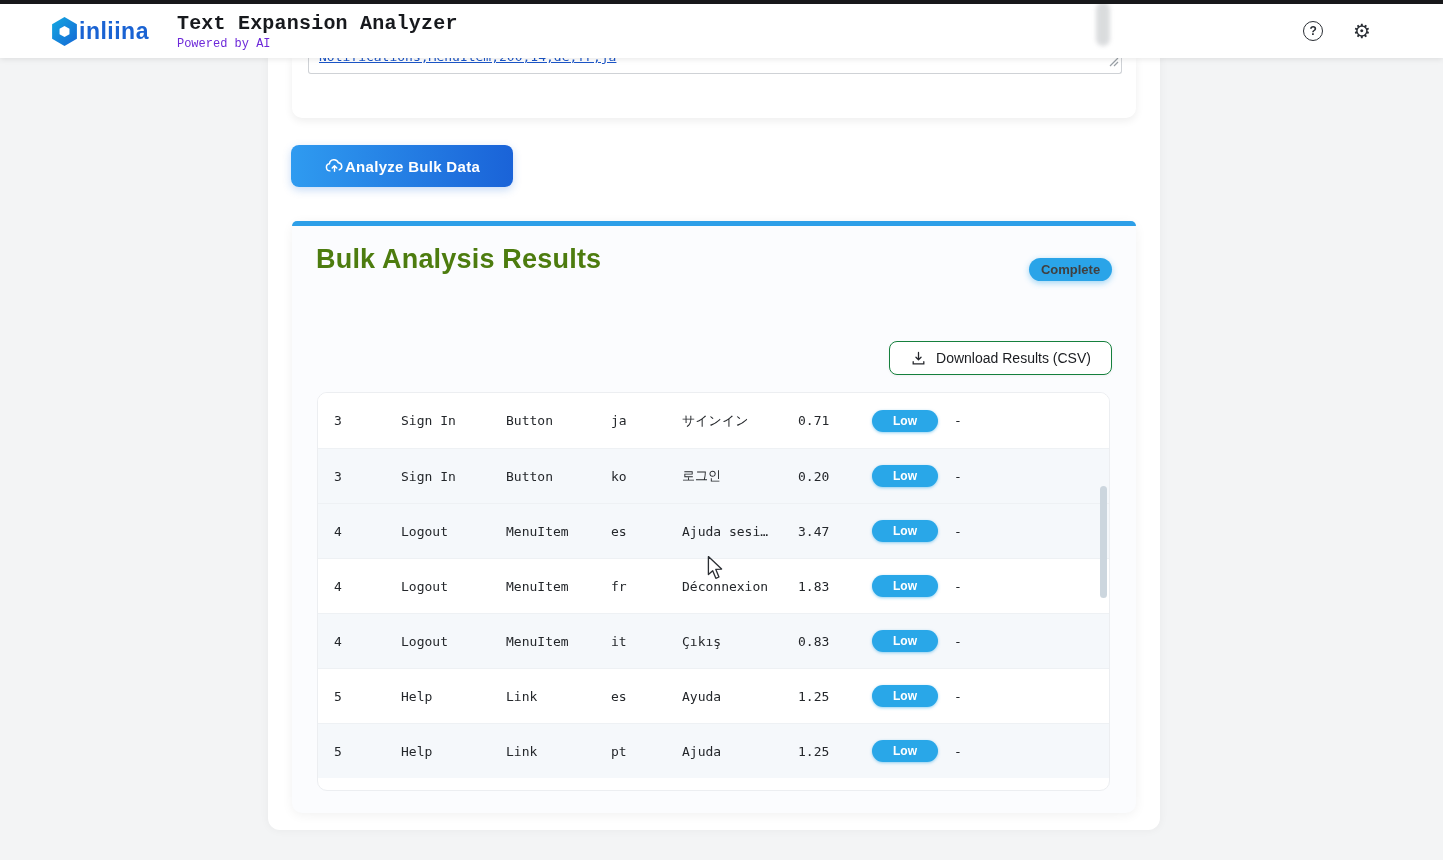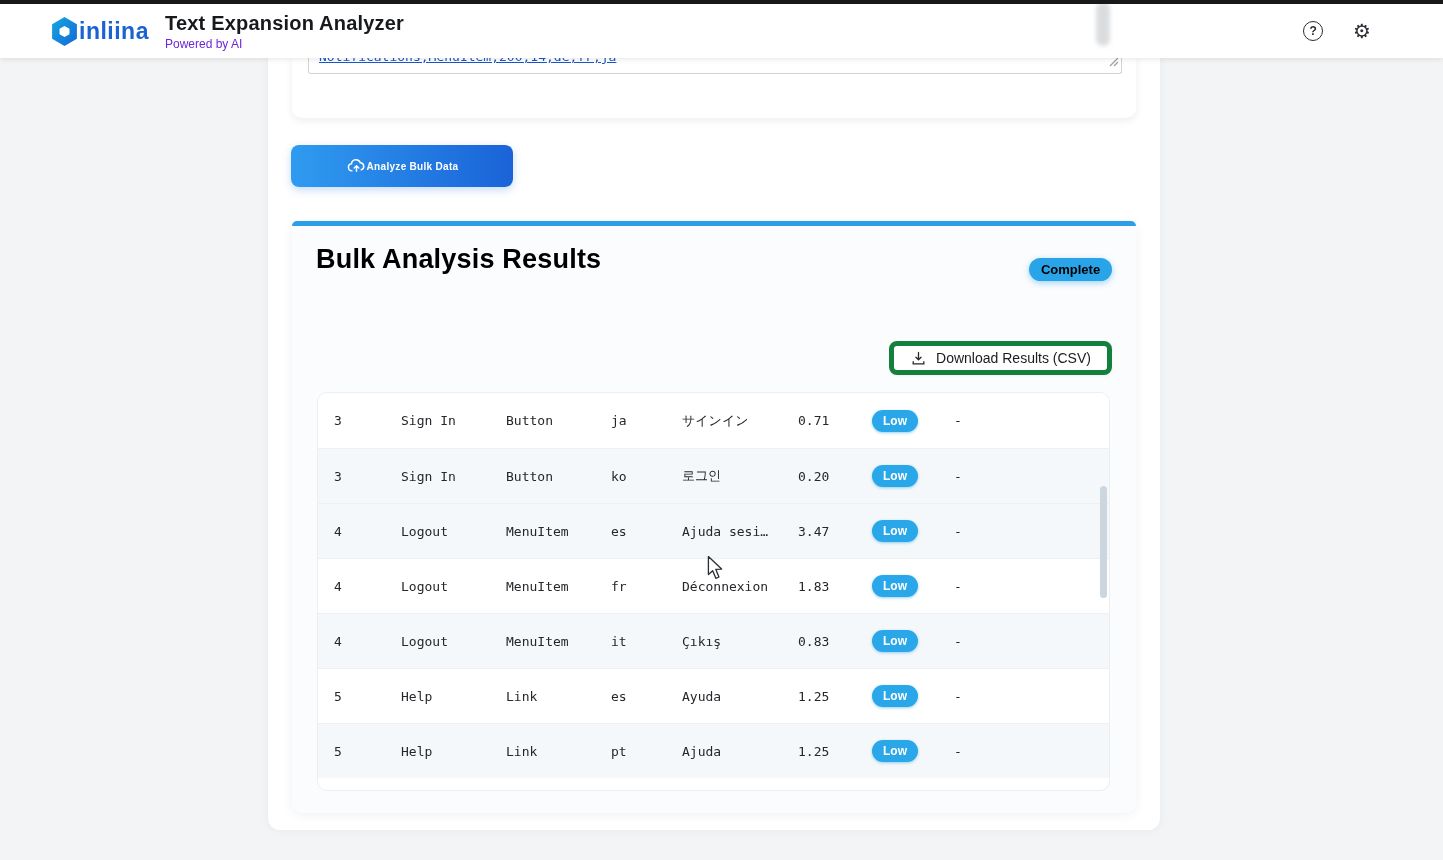--- a/index.html
+++ b/index.html
@@ -8,21 +8,21 @@
   #app { position:relative; width:1443px; height:860px; }
 
   
   .top-strip { position:absolute; left:0; top:0; width:1443px; height:4px; background:#17181a; z-index:50; }
 
   
   .header { position:absolute; left:0; top:4px; width:1443px; height:54px; background:#ffffff;
             box-shadow:0 1px 6px rgba(0,0,0,.10); z-index:40; display:flex; align-items:center; }
   .logo-wrap { display:flex; align-items:center; margin-left:50px; }
   .brand-text { font-size:23px; font-weight:700; color:#1a63d3; margin-left:0; letter-spacing:.5px; }
-  .title-block { margin-left:16px; }
+  .title-block { margin-left:28px;font-family:Liberation Mono, monospace; }
   .app-title { font-size:20px; font-weight:700; color:#17191d; letter-spacing:.2px; }
   .app-subtitle { font-size:12px; color:#6d28d9; margin-top:2px; }
   .header-icons { position:absolute; right:72px; top:0; height:54px; display:flex; align-items:center; gap:30px; }
   .help-icon { width:20px; height:20px; border:1.7px solid #2a2e34; border-radius:50%;
                display:flex; align-items:center; justify-content:center;
                font-size:12px; font-weight:700; color:#2a2e34; cursor:pointer; }
   .gear-icon { font-size:20px; color:#2a2e34; line-height:1; cursor:pointer; font-family:"DejaVu Sans", sans-serif; }
   .header-scroll-ghost { position:absolute; left:1096px; top:2px; width:14px; height:44px;
                background:#aeb2b6; opacity:.45; border-radius:7px; filter:blur(2px); z-index:45; }
 
@@ -39,50 +39,50 @@
   .textarea-text { display:block; margin:-7px 0 0 10px; font-family:"DejaVu Sans Mono", monospace;
                    font-size:13px; color:#1b55c8; text-decoration:underline; white-space:nowrap; }
   .resize-handle { position:absolute; right:2px; bottom:2px; }
   .hint-line { position:absolute; left:16px; top:31px; font-size:13px; color:#8a9097; white-space:nowrap; }
   .hint-code { font-family:"DejaVu Sans Mono", monospace; font-size:12.5px; color:#6d737a; }
 
   
   .analyze-btn { position:absolute; left:291px; top:145px; width:222px; height:42px; border:none;
                  background:linear-gradient(90deg,#2f9bf0 0%,#1a63d8 100%); border-radius:8px;
                  display:flex; align-items:center; justify-content:center; 
-                 color:#fff; font-family:"Liberation Sans", sans-serif; font-size:10px; font-weight:700;
+                 color:#fff; font-family:"Liberation Sans", sans-serif; font-size:15px; font-weight:700;
                  letter-spacing:.3px; cursor:pointer; box-shadow:0 3px 8px rgba(30,110,220,.25); }
 
   
   .results-card { position:absolute; left:292px; top:221px; width:844px; height:592px; background:#fbfcfe;
                   border-radius:10px; box-shadow:0 2px 12px rgba(0,0,0,.06); }
   .results-accent { position:absolute; left:0; top:0; width:100%; height:5px; background:#2d9fe8;
                     border-radius:10px 10px 0 0; }
-  .results-title { position:absolute; left:24px; top:23px; font-size:27px; font-weight:700; color:#000000; letter-spacing:.2px; }
+  .results-title { position:absolute; left:24px; top:23px; font-size:27px; font-weight:700; color:#4d7c0f; letter-spacing:.2px; }
   .results-jobid { position:absolute; left:25px; top:52px; font-size:15px; color:#6e7580; }
   .status-badge { position:absolute; left:737px; top:37px; width:83px; height:23px; background:#2aa4e8;
-                  border-radius:12px; color:#000000; font-size:13px; font-weight:700;
+                  border-radius:12px; color:#404040; font-size:13px; font-weight:700;
                   display:flex; align-items:center; justify-content:center;
                   box-shadow:0 2px 6px rgba(42,164,232,.45); }
   .download-btn { position:absolute; left:597px; top:120px; width:223px; height:34px; background:#ffffff;
-                  border:5px solid #15803d; border-radius:8px; display:flex; align-items:center; justify-content:center;
+                  border:1px solid #15803d; border-radius:8px; display:flex; align-items:center; justify-content:center;
                   gap:9px; font-family:"Liberation Sans", sans-serif; font-size:14px; color:#1a1c20;
                   cursor:pointer; box-shadow:0 1px 3px rgba(0,0,0,.05); }
 
   
   .table-container { position:absolute; left:25px; top:171px; width:793px; height:399px; background:#ffffff;
                      border:1px solid #eceef1; border-radius:10px; overflow:hidden; }
   .table-row { position:relative; height:55px; display:grid;
                grid-template-columns:67px 105px 105px 71px 116px 74px 82px 1fr;
                align-items:center; padding-left:16px; background:#ffffff; }
   .table-row + .table-row { border-top:1px solid #eef1f4; }
   .table-row.shaded { background:#f5f8fb; }
   .cell { font-family:"DejaVu Sans Mono", monospace; font-size:13px; color:#24272b; white-space:nowrap;
           overflow:hidden; text-overflow:ellipsis; padding-right:8px; }
-  .risk-badge { display:inline-flex; align-items:center; justify-content:center; width:46px; height:22px;
+  .risk-badge { display:inline-flex; align-items:center; justify-content:center; width:66px; height:22px;
                 background:#29a7e8; border-radius:11px; color:#fff; font-family:"Liberation Sans", sans-serif;
                 font-size:12px; font-weight:700; box-shadow:0 1px 3px rgba(41,167,232,.5); }
   .table-scrollbar { position:absolute; right:2px; top:93px; width:7px; height:112px;
                      background:#ccd6de; border-radius:4px; cursor:pointer; }
 
   
   .mouse-cursor { position:absolute; left:704px; top:556px; z-index:60; pointer-events:none; }
 </style>
 </head>
 <body>

